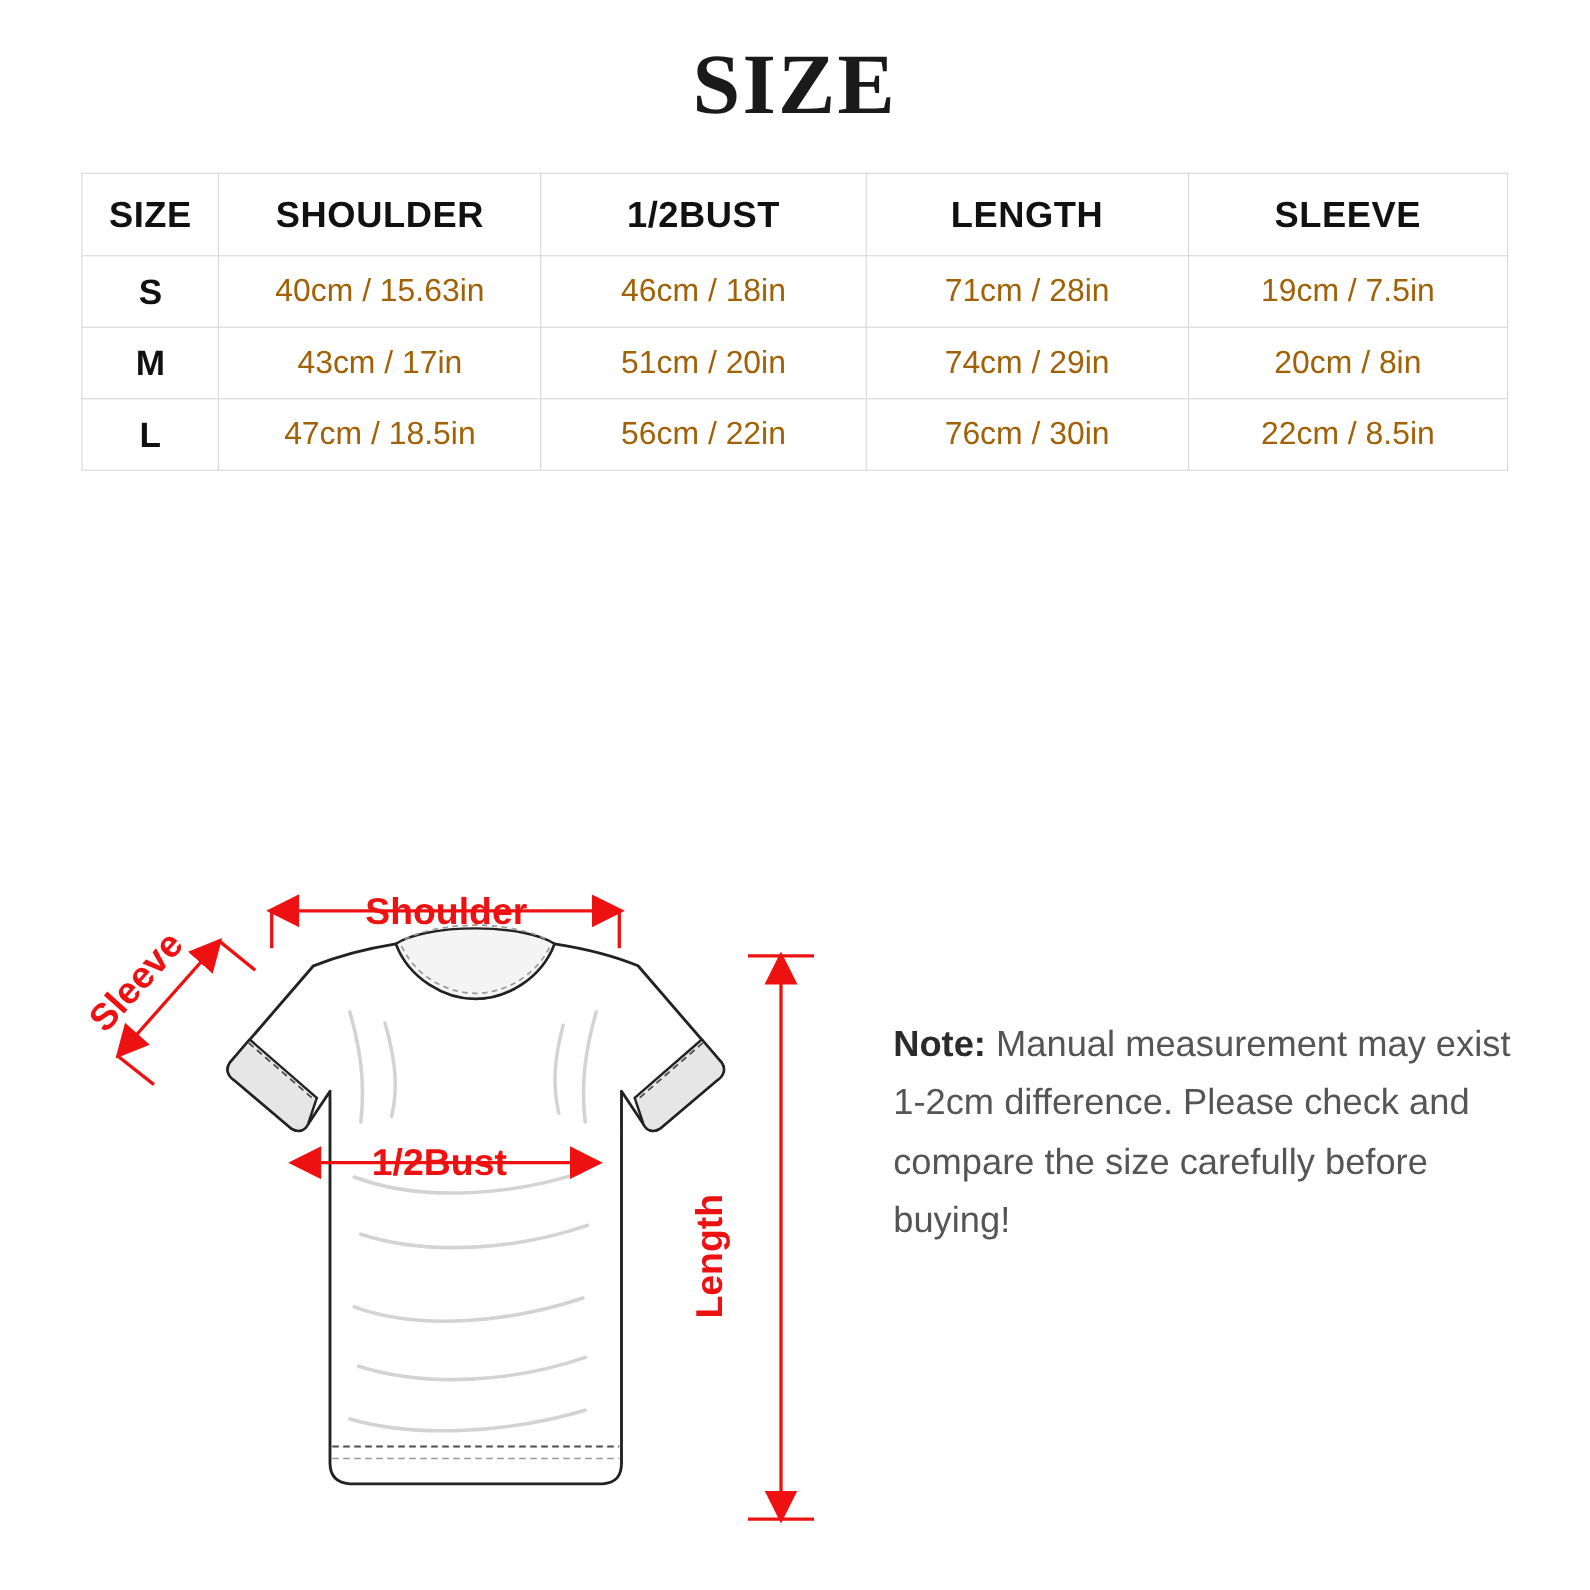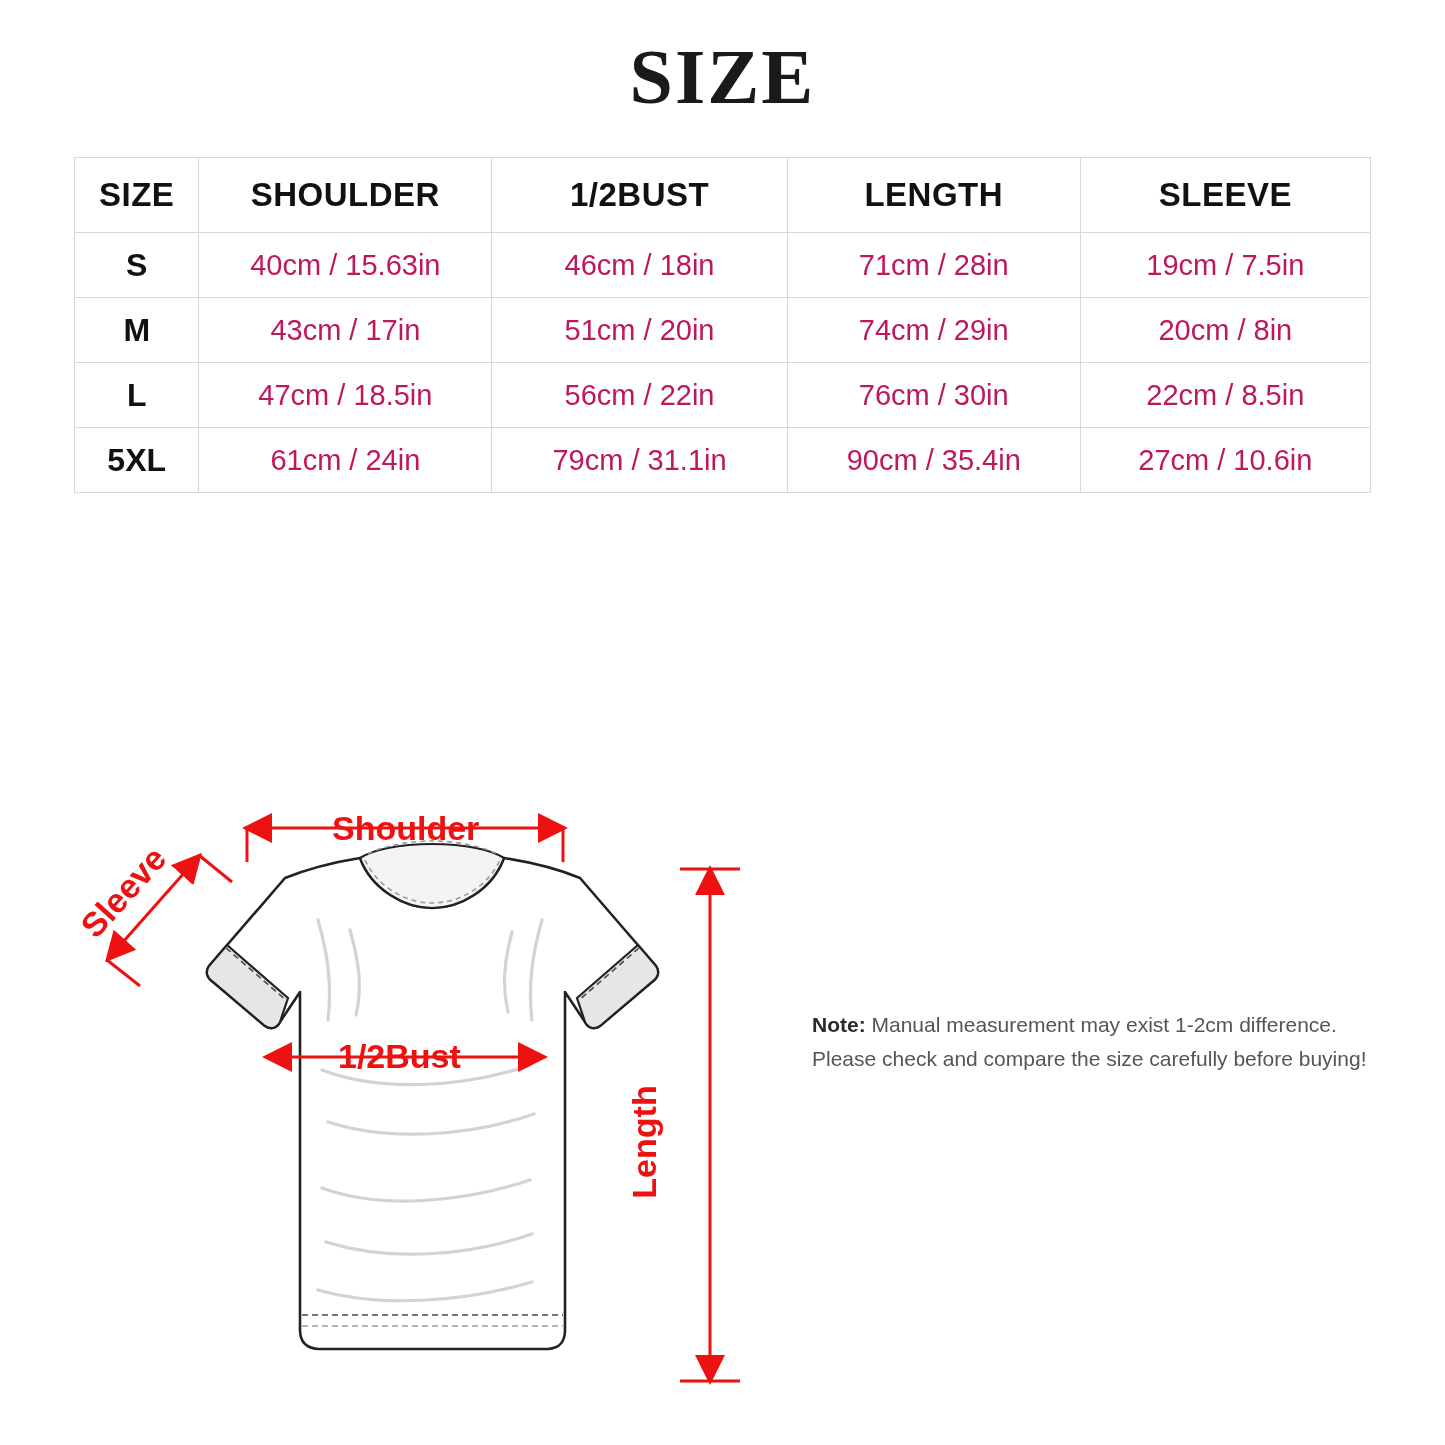--- a/index.html
+++ b/index.html
@@ -38,21 +38,21 @@
   table.size-table {
     border-collapse: collapse;
     width: 100%;
     table-layout: fixed;
   }
   table.size-table th,
   table.size-table td {
     border: 1px solid #d7d7d7;
     text-align: center;
     vertical-align: middle;
-    color: #be185d;
+    color: #a16207;
     font-size: 29px;
     height: 64px;
     padding: 0;
   }
   table.size-table thead th {
     font-size: 33px;
     font-weight: bold;
     color: #111111;
     height: 74px;
     letter-spacing: 0.5px;
@@ -75,23 +75,23 @@
     top: 770px;
     width: 720px;
     height: 660px;
   }
   #diagram svg { display: block; }
 
   
   #note-block {
     position: absolute;
     left: 812px;
-    top: 1008px;
+    top: 922px;
     width: 580px;
-    font-size: 21px;
+    font-size: 33px;
     line-height: 1.62;
     color: #555555;
   }
   #note-block .note-label {
     font-weight: bold;
     color: #2b2b2b;
   }
 </style>
 </head>
 <body>
@@ -130,27 +130,20 @@
         <td>51cm / 20in</td>
         <td>74cm / 29in</td>
         <td>20cm / 8in</td>
       </tr>
       <tr>
         <td class="size-cell">L</td>
         <td>47cm / 18.5in</td>
         <td>56cm / 22in</td>
         <td>76cm / 30in</td>
         <td>22cm / 8.5in</td>
-      </tr>
-      <tr>
-        <td class="size-cell">5XL</td>
-        <td>61cm / 24in</td>
-        <td>79cm / 31.1in</td>
-        <td>90cm / 35.4in</td>
-        <td>27cm / 10.6in</td>
       </tr>
     </tbody>
   </table>
 </div>
 
 <div id="diagram">
 <svg width="720" height="660" viewBox="0 0 720 660" xmlns="http://www.w3.org/2000/svg">
   <defs>
     <marker id="arrR" markerWidth="12" markerHeight="12" refX="9" refY="6" orient="auto">
       <path d="M0,1 L10,6 L0,11 z" fill="#ee1111"></path>

